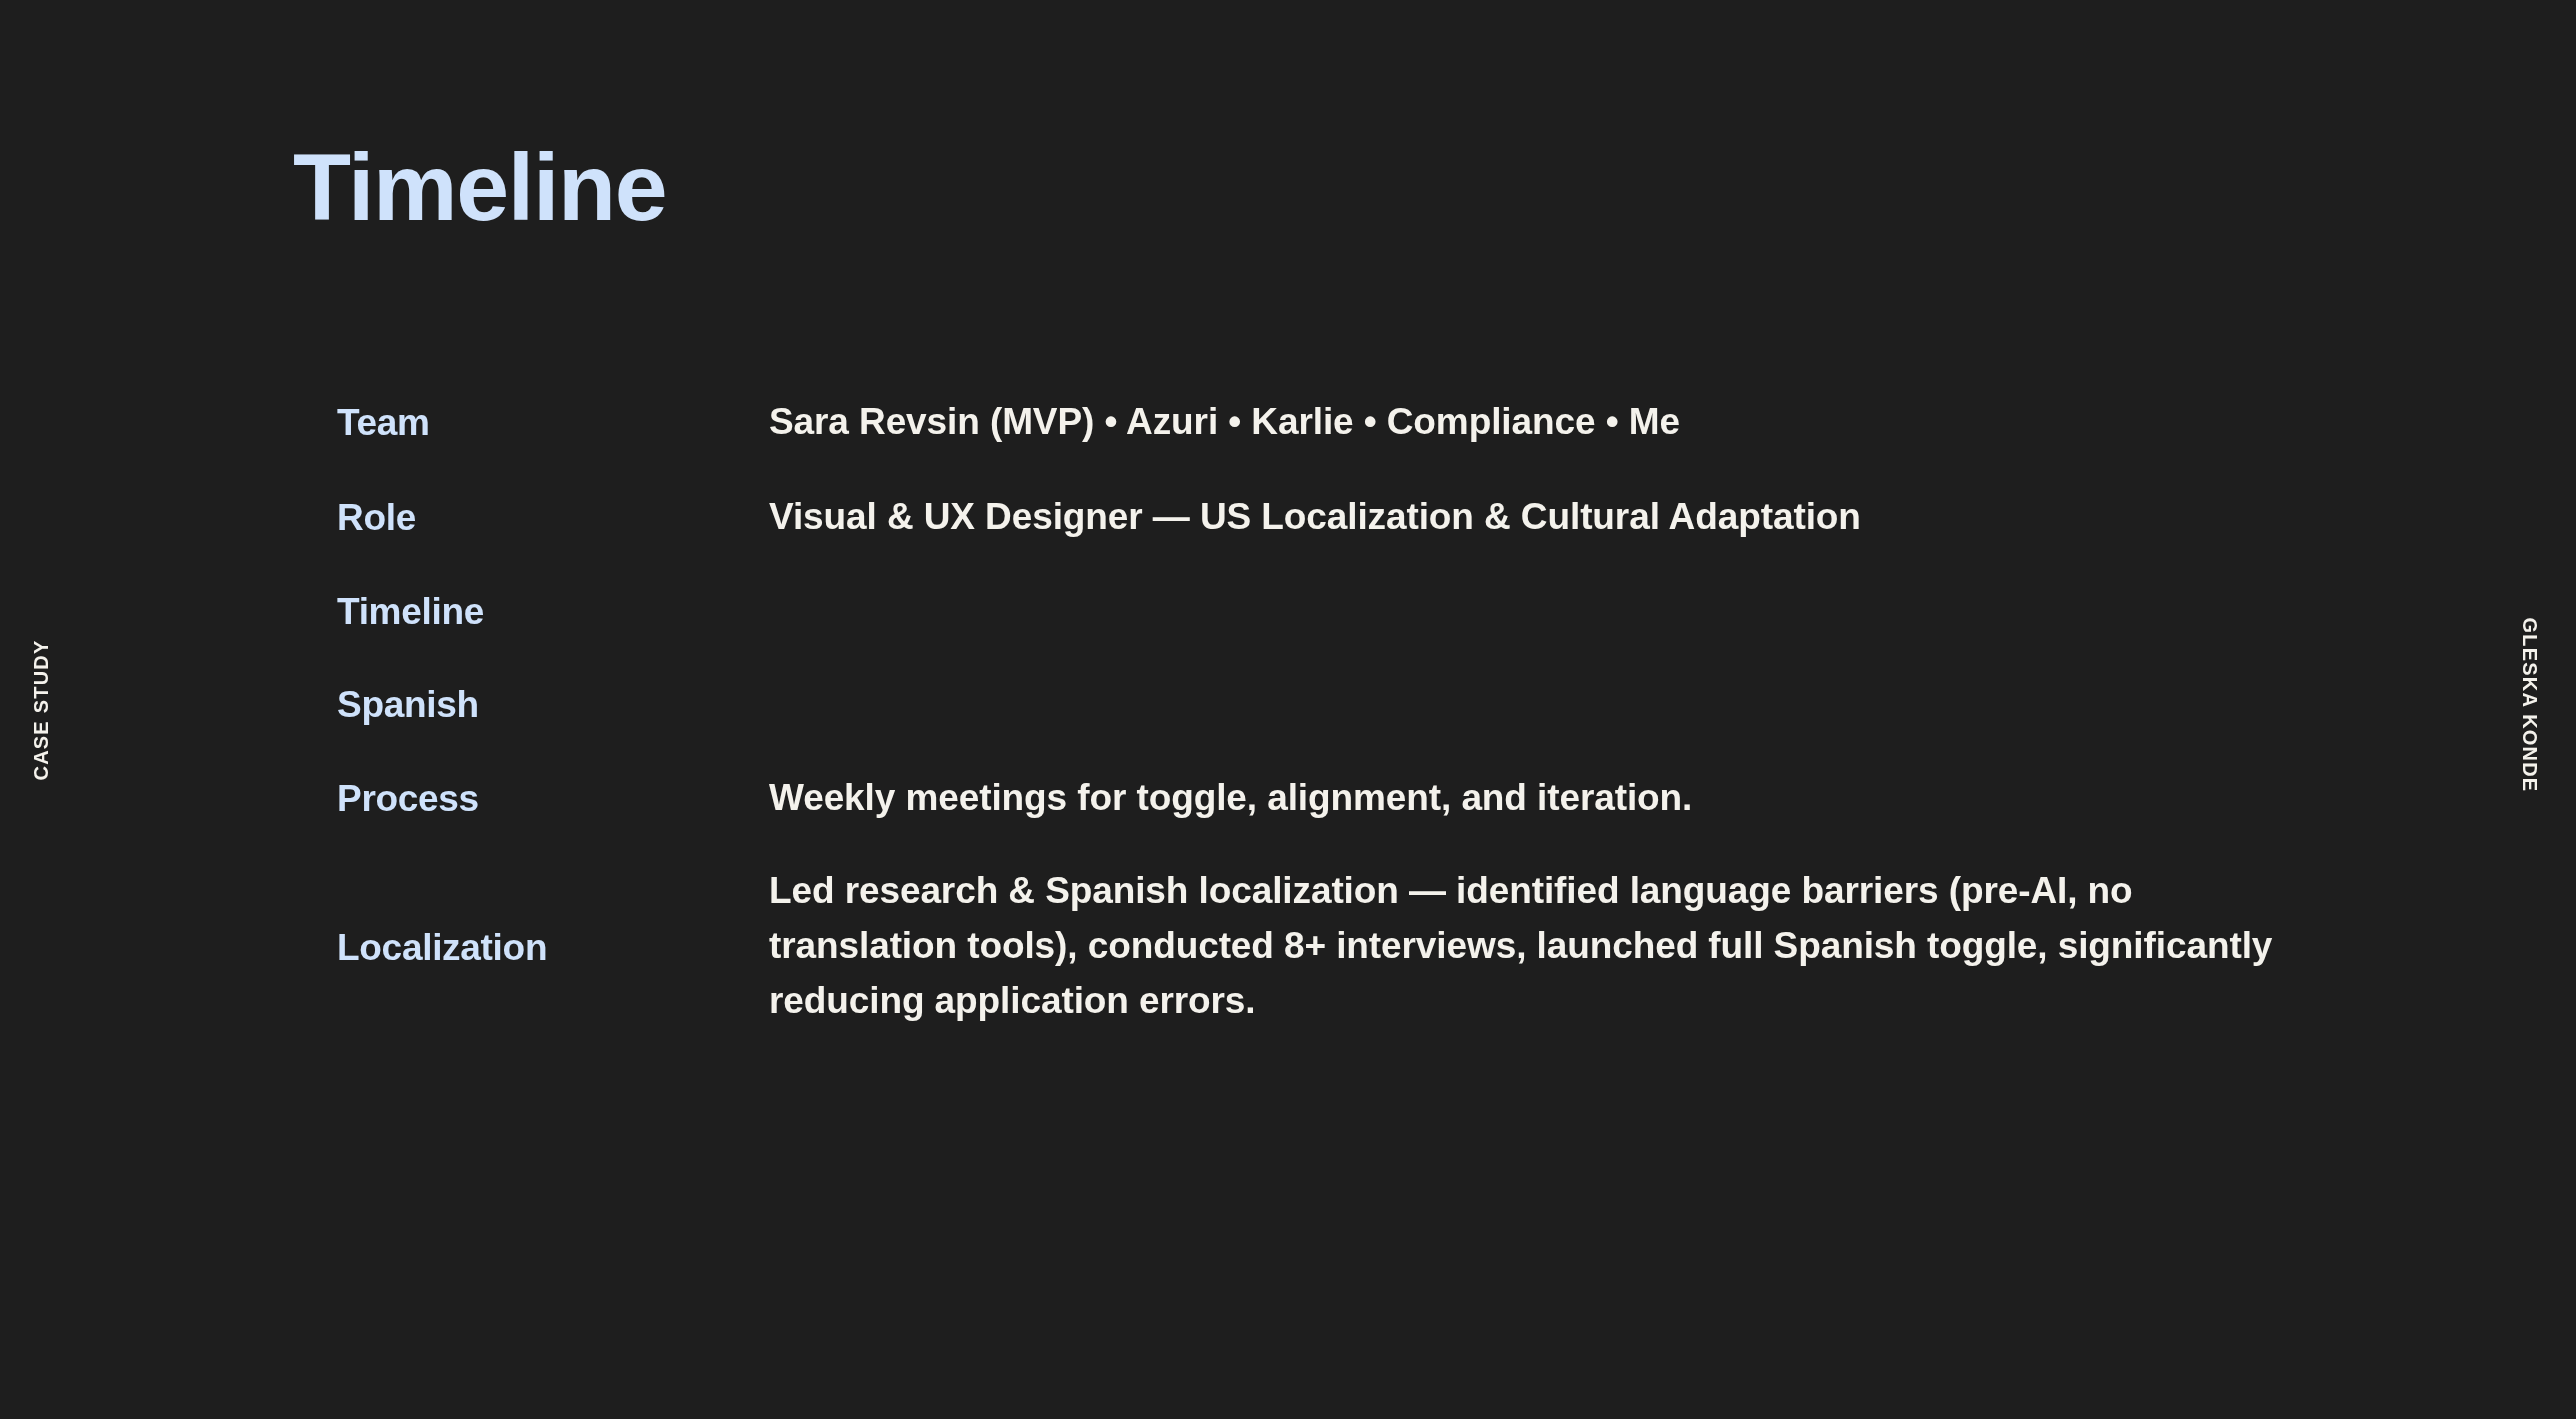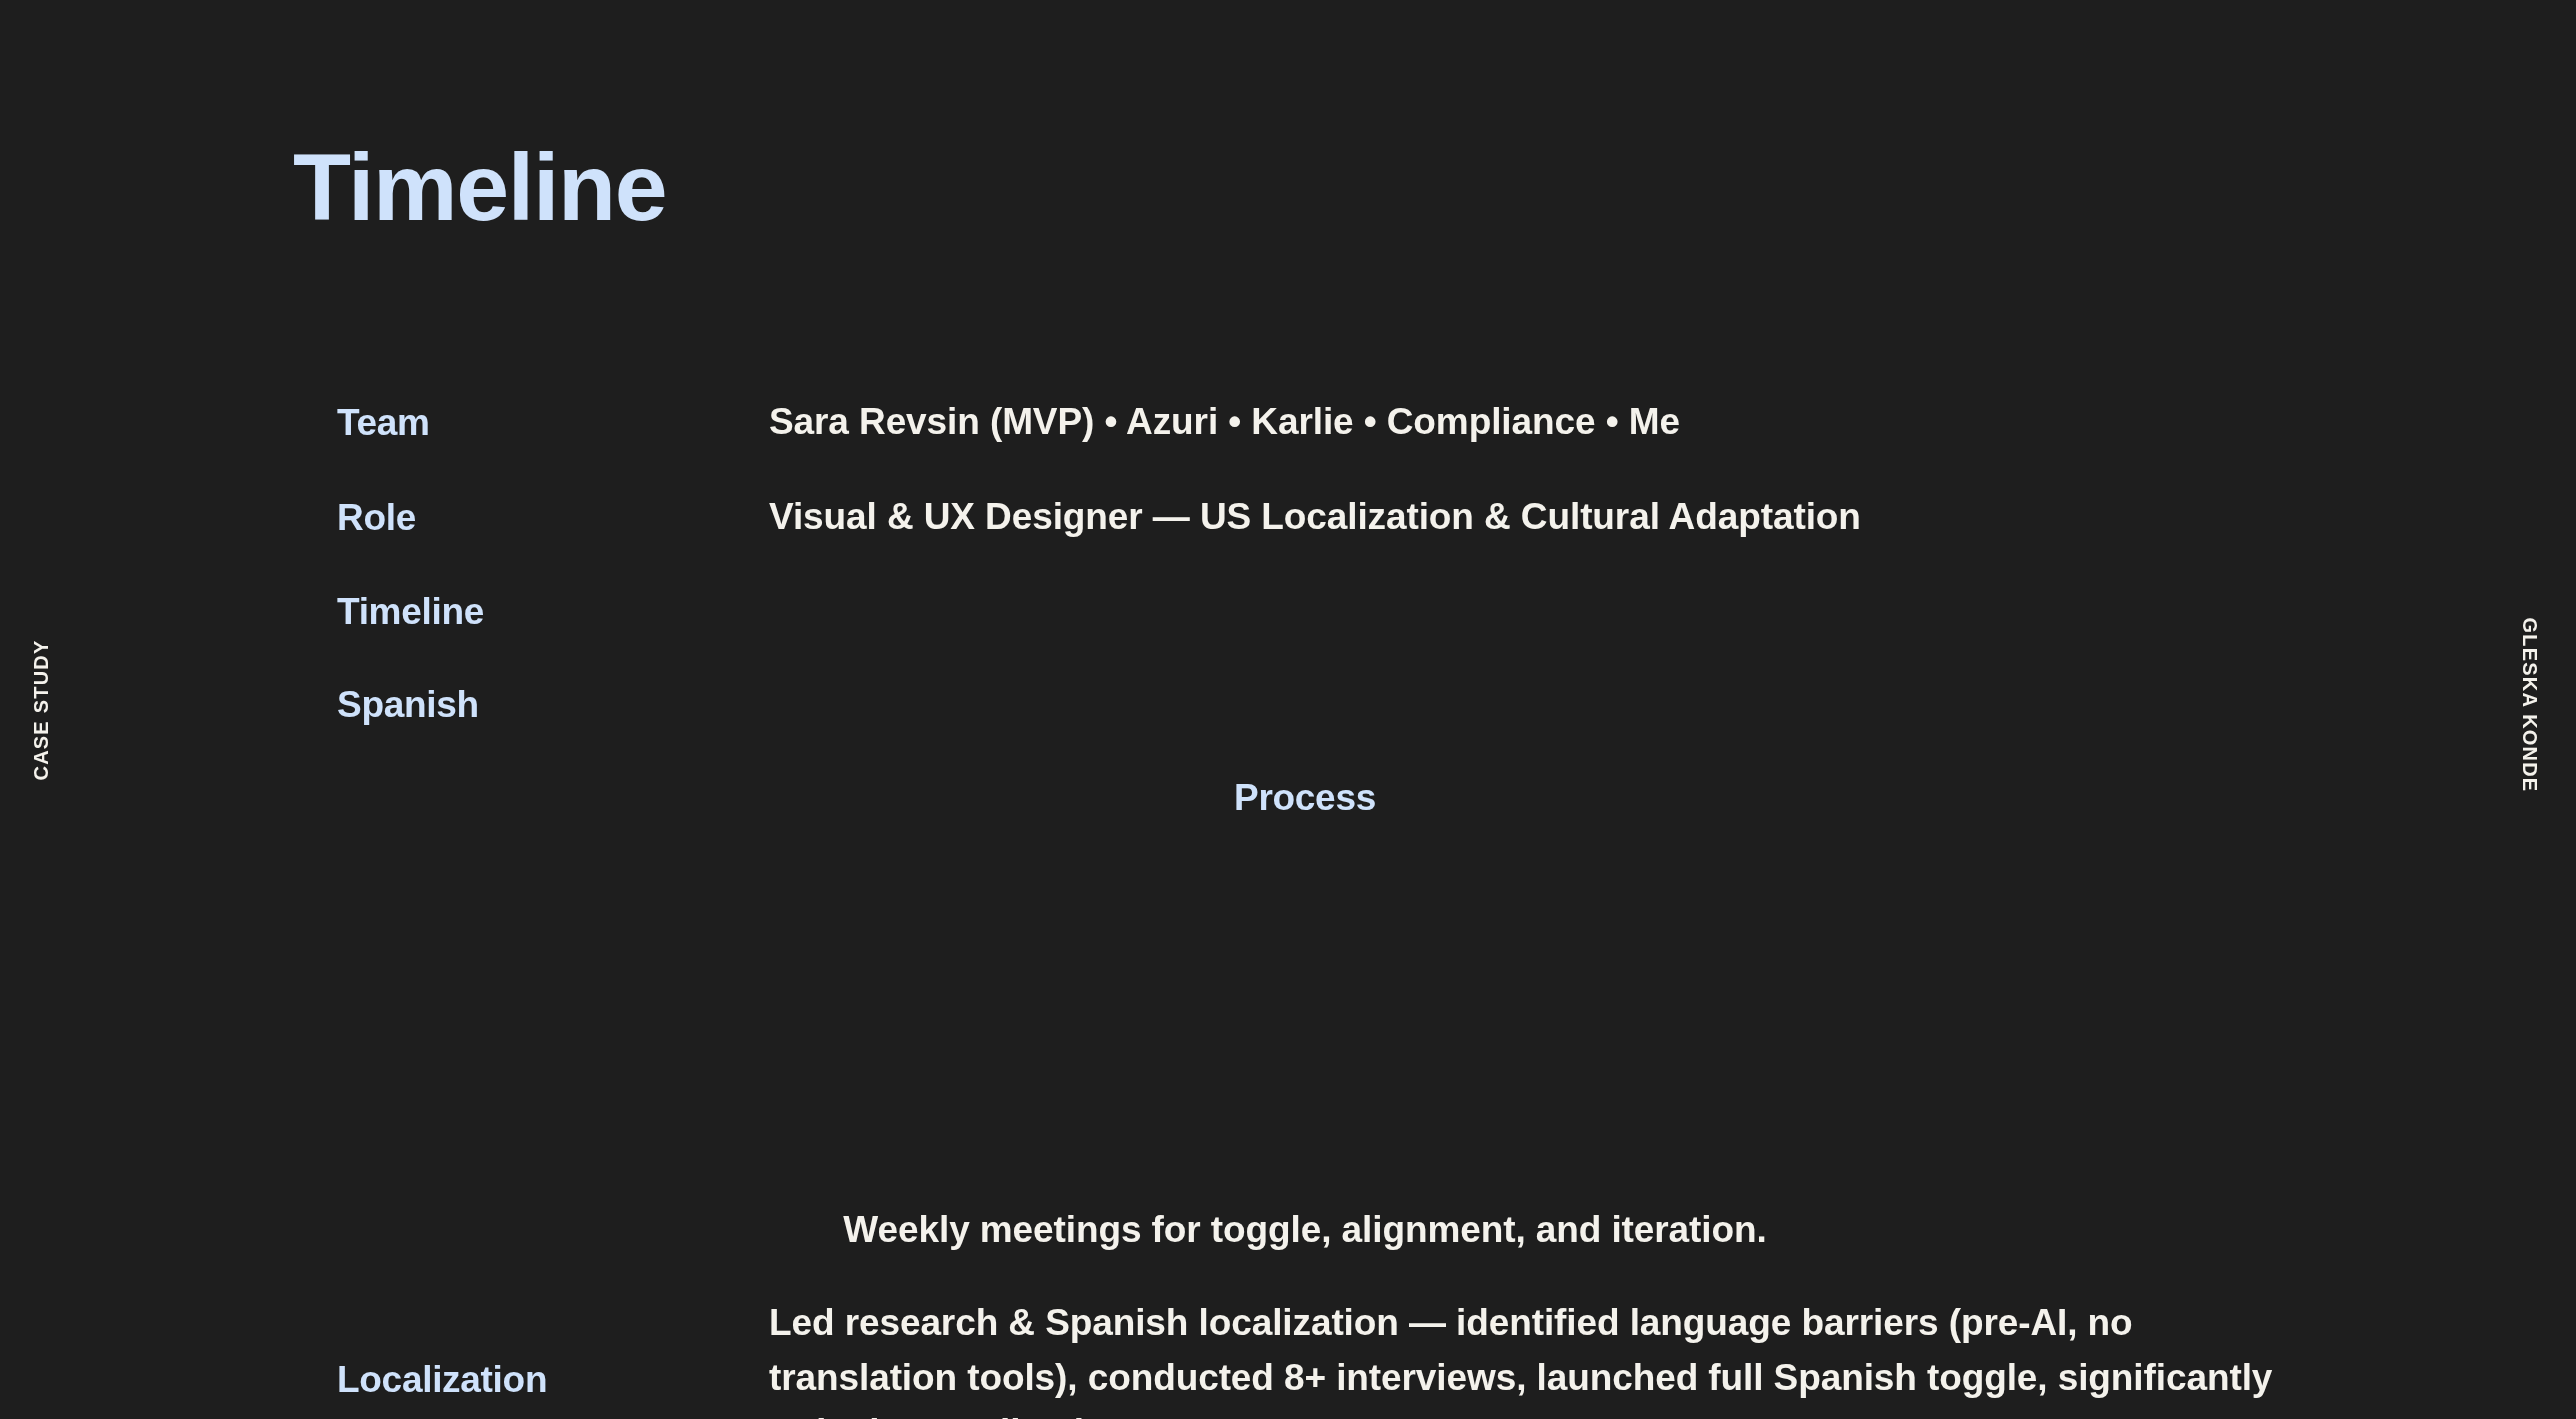--- a/index.html
+++ b/index.html
@@ -90,21 +90,21 @@
   .info-value {
     flex:1 1 auto;
     max-width:1511px;
     font-size:37px;
     font-weight:700;
     letter-spacing:-0.1px;
     color:#f4f2ec;
     line-height:1.38;
   }
 
-  .info-row.tall { margin-bottom:41px;flex-direction:column; }
+  .info-row.tall { margin-bottom:41px; }
   .info-row.paragraph .info-value { line-height:1.48; }
 </style>
 </head>
 <body>
 
 <div class="slide">
 
   <div class="side-label side-label-left">CASE STUDY</div>
 
   <div class="side-label side-label-right">GLESKA KONDE</div>

